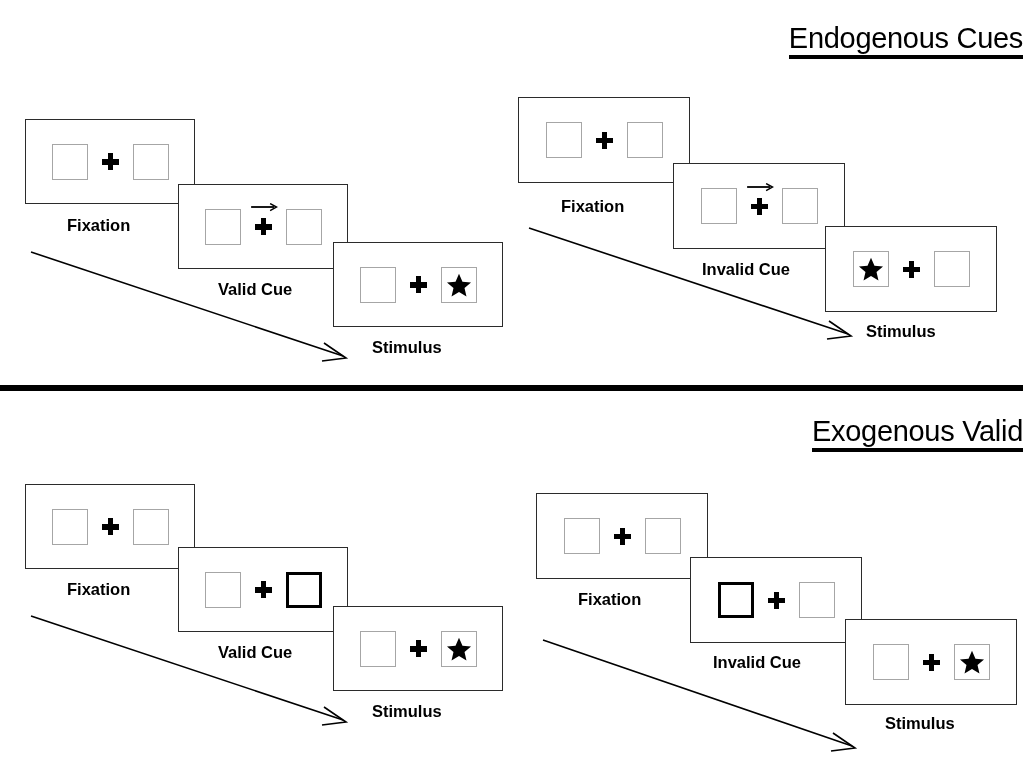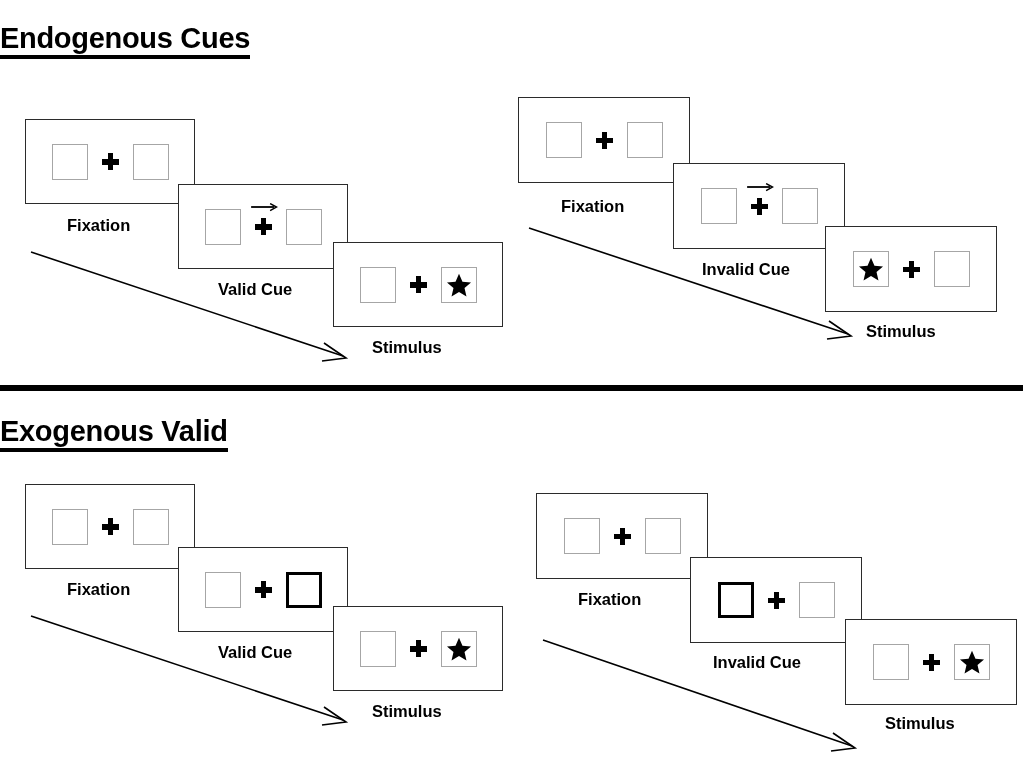--- a/index.html
+++ b/index.html
@@ -16,23 +16,23 @@
     width: 1023px;
     height: 767px;
     overflow: hidden;
     background: #ffffff;
   }
 
   
   .section-title {
     position: absolute;
     width: 100%;
-    text-align: left;
+    text-align: right;
     font-size: 29px;
-    font-weight: bold;
+    font-weight: normal;
     letter-spacing: -0.3px;
     color: #000000;
   }
   .section-title span {
     border-bottom: 4px solid #000000;
     padding-bottom: 1px;
   }
 
   
   .divider {

